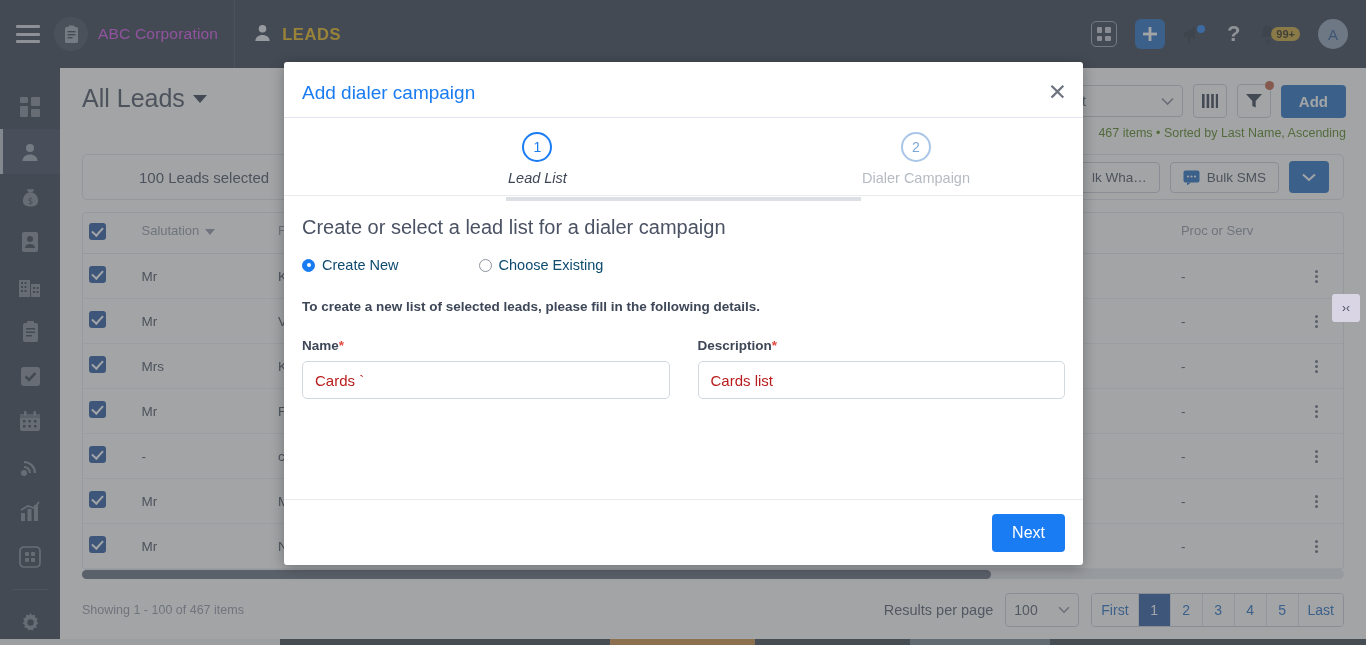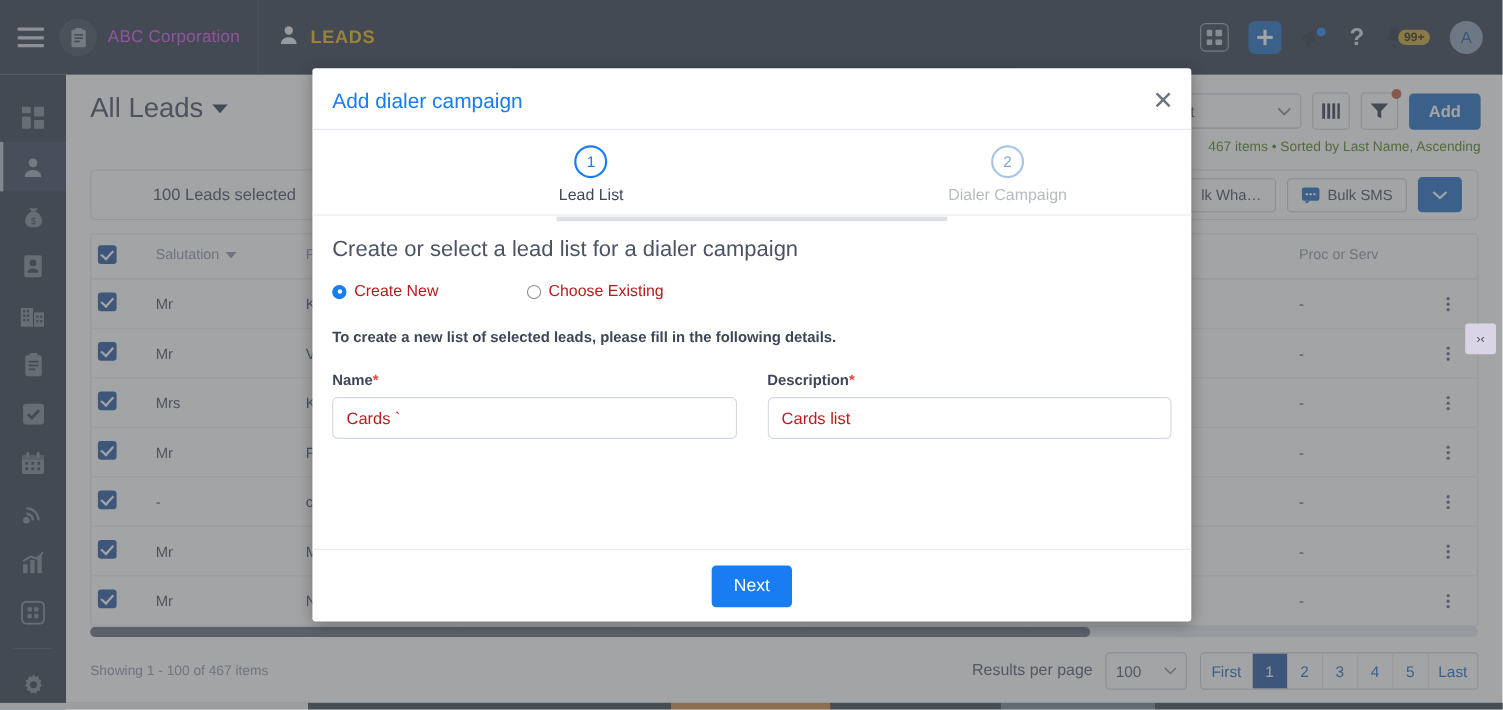--- a/index.html
+++ b/index.html
@@ -141,43 +141,43 @@
   .step-track { position: absolute; left: 222px; right: 222px; top: 79px; height: 4px; background: #dcdfe4; }
   .steps { position: relative; width: 100%; height: 100%; }
   .step { position: absolute; top: 14px; display: flex; flex-direction: column; align-items: center; }
   .step.s1 { left: 224px; }
   .step.s2 { left: 578px; }
   .step-circ { width: 30px; height: 30px; border-radius: 50%; background: #fff;
     display: flex; align-items: center; justify-content: center; font-size: 14px; }
   .step-circ.on { border: 2.5px solid #1a7cf2; color: #1a7cf2; }
   .step-circ.off { border: 2px solid #a8c6e8; color: #7ea6d6; }
   .step-lbl { margin-top: 8px; font-size: 14.5px; }
-  .step-lbl.on { color: #3e4757; }
+  .step-lbl.on { color: #3e4757; font-style: italic; }
   .step-lbl.off { color: #b6bbc3; }
 
   .modal-body { flex: 1; padding: 20px 18px 0 18px; position: relative; }
   .body-h2 { font-size: 20px; color: #4a5264; font-weight: 400; }
   .radio-row { display: flex; align-items: center; margin-top: 18px; }
-  .radio-item { display: flex; align-items: center; gap: 7px; font-size: 14.5px; color: #b91c1c; }
+  .radio-item { display: flex; align-items: center; gap: 7px; font-size: 14.5px; color: #0c4a6e; }
   .radio-item.second { margin-left: 80px; }
   .rdo { width: 13px; height: 13px; border-radius: 50%; border: 1px solid #8d939e;
     display: inline-block; position: relative; background: #fff; }
   .rdo.sel { border: 1px solid #1a7cf2; background: #1a7cf2; }
   .rdo.sel::after { content: ""; position: absolute; left: 3.5px; top: 3.5px; width: 4px; height: 4px;
     border-radius: 50%; background: #fff; }
   .helper { margin-top: 26px; font-size: 13.5px; color: #3e4757; font-weight: bold; }
   .fields { display: flex; gap: 28px; margin-top: 24px; }
   .field { flex: 1; }
   .f-label { font-size: 13.5px; color: #3e4757; font-weight: bold; }
   .req { color: #e04a3f; }
   .f-input { margin-top: 8px; width: 100%; height: 38px; border: 1px solid #d3d8df;
     border-radius: 5px; padding: 0 12px; font-size: 15px; color: #b91c1c;
     font-family: "Liberation Sans", sans-serif; background: #fff; }
   .modal-foot { height: 66px; border-top: 1px solid #e8eaee; display: flex;
-    align-items: center; justify-content: center; padding: 0 18px; }
+    align-items: center; justify-content: flex-end; padding: 0 18px; }
   .next-btn { background: #1a7cf2; color: #fff; border: none; border-radius: 4px;
     font-size: 16px; padding: 10px 20px; font-family: "Liberation Sans", sans-serif; cursor: pointer; }
 
   .resize-handle { position: absolute; left: 1332px; top: 294px; width: 28px; height: 28px;
     background: rgba(228,222,238,.85); border-radius: 3px; display: flex;
     align-items: center; justify-content: center; color: #4a5264; font-size: 12px; }
 </style>
 </head>
 <body>
 

